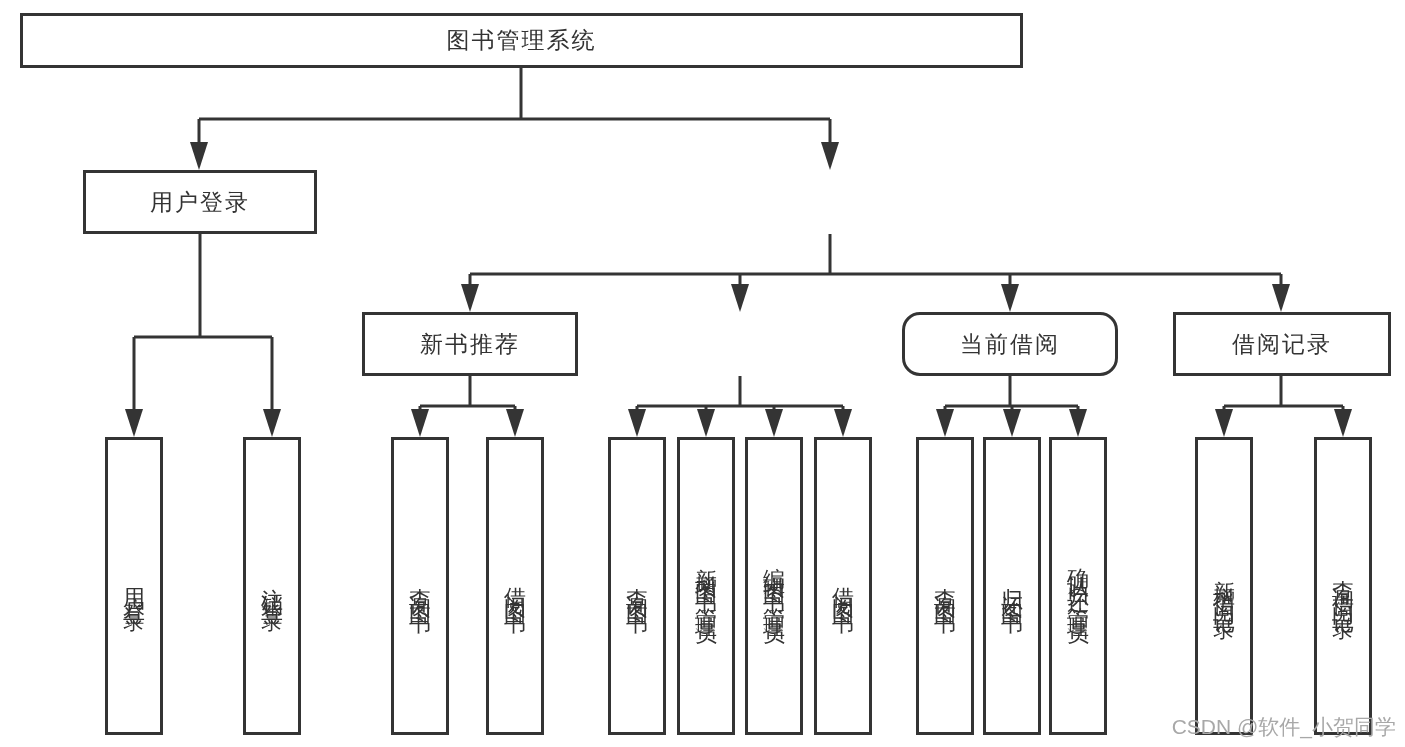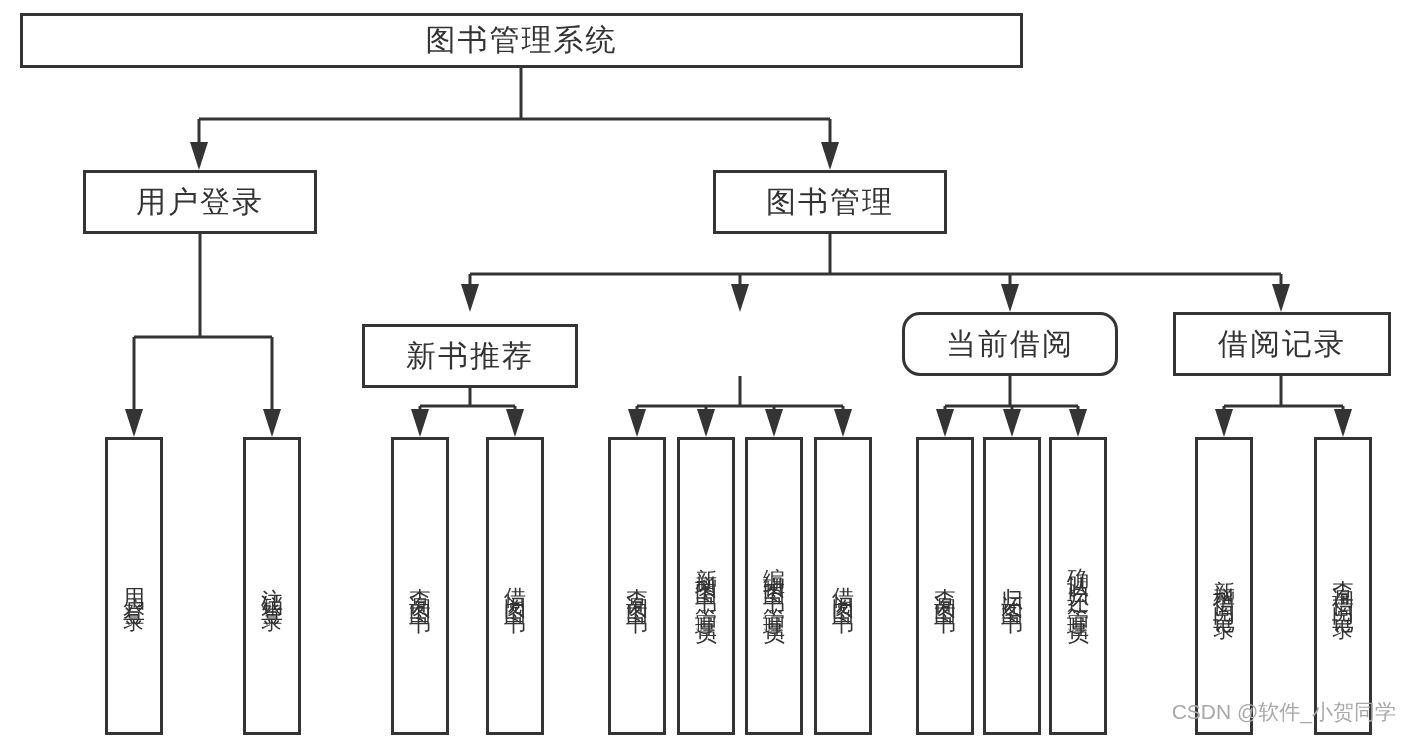--- a/index.html
+++ b/index.html
@@ -40,61 +40,61 @@
     box-sizing: border-box;
     background: var(--bg);
     border: 3px solid var(--line);
     color: var(--text);
     display: flex;
     align-items: center;
     justify-content: center;
     z-index: 2;
   }
   .h-node {
-    font-size: 30px;
+    font-size: 23px;
     letter-spacing: 2px;
     white-space: nowrap;
   }
   .leaf {
     width: 58px;
     height: 298px;
     top: 437px;
   }
   .leaf .vtext {
     writing-mode: vertical-rl;
     text-orientation: mixed;
     font-size: 22px;
     letter-spacing: 8px;
     line-height: 1;
     white-space: nowrap;
   }
   .root-node   { left: 20px;   top: 13px;  width: 1003px; height: 55px; }
   .n-user-login{ left: 83px;   top: 170px; width: 234px;  height: 64px; }
   .n-book-mgmt { left: 713px;  top: 170px; width: 234px;  height: 64px; }
-  .n-new-books     { left: 362px;  top: 312px; width: 216px; height: 64px; margin-top: 12px; }
+  .n-new-books     { left: 362px;  top: 312px; width: 216px; height: 64px; }
   .n-book-borrow   { left: 632px;  top: 312px; width: 216px; height: 64px; }
   .n-current-borrow{ left: 902px;  top: 312px; width: 216px; height: 64px; border-radius: 18px; }
   .n-borrow-records{ left: 1173px; top: 312px; width: 218px; height: 64px; }
   .lf-1 { left: 105px; }
   .lf-2 { left: 243px; }
   .lf-3 { left: 391px; }
   .lf-4 { left: 486px; }
   .lf-5 { left: 608px; }
   .lf-6 { left: 677px; }
   .lf-7 { left: 745px; }
   .lf-8 { left: 814px; }
   .lf-9 { left: 916px; }
   .lf-10 { left: 983px; }
   .lf-11 { left: 1049px; }
   .lf-12 { left: 1195px; }
   .lf-13 { left: 1314px; }
   .watermark {
     position: absolute;
     right: 9px;
-    top: 698px;
+    top: 713px;
     font-size: 21px;
     color: var(--wm);
     z-index: 3;
     white-space: nowrap;
   }
 </style>
 </head>
 <body>
 
 <div class="stage">
@@ -145,21 +145,20 @@
     <g>
       <path d="M1281 376 V406 M1224 406 H1343 M1224 406 V411 M1343 406 V411"></path>
       <polygon points="1215,409 1233,409 1224,437"></polygon>
       <polygon points="1334,409 1352,409 1343,437"></polygon>
     </g>
   </svg>
 
   <div class="node h-node root-node">图书管理系统</div>
 
   <div class="node h-node n-user-login">用户登录</div>
-  <div class="node h-node n-book-mgmt">图书管理</div>
 
   <div class="node h-node n-new-books">新书推荐</div>
   <div class="node h-node n-current-borrow">当前借阅</div>
   <div class="node h-node n-borrow-records">借阅记录</div>
 
   <div class="node leaf lf-1">
     <span class="vtext">用户登录</span>
   </div>
   <div class="node leaf lf-2">
     <span class="vtext">注销登录</span>

